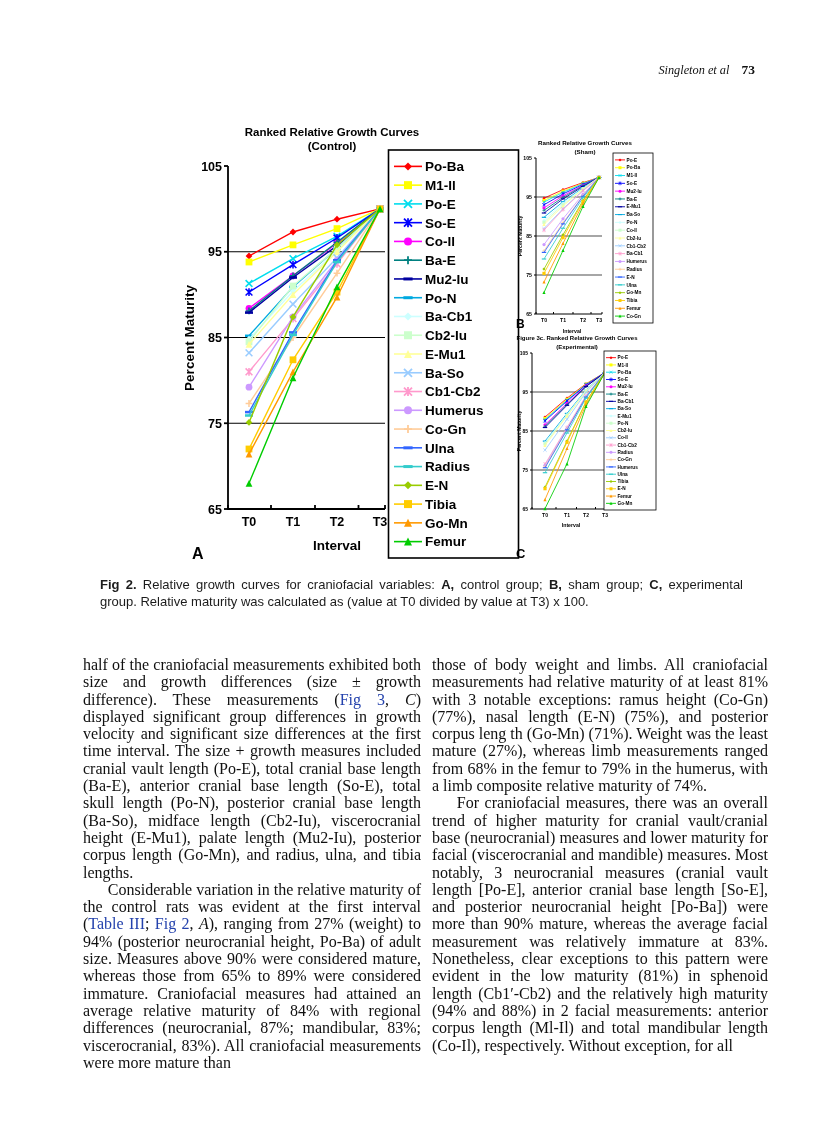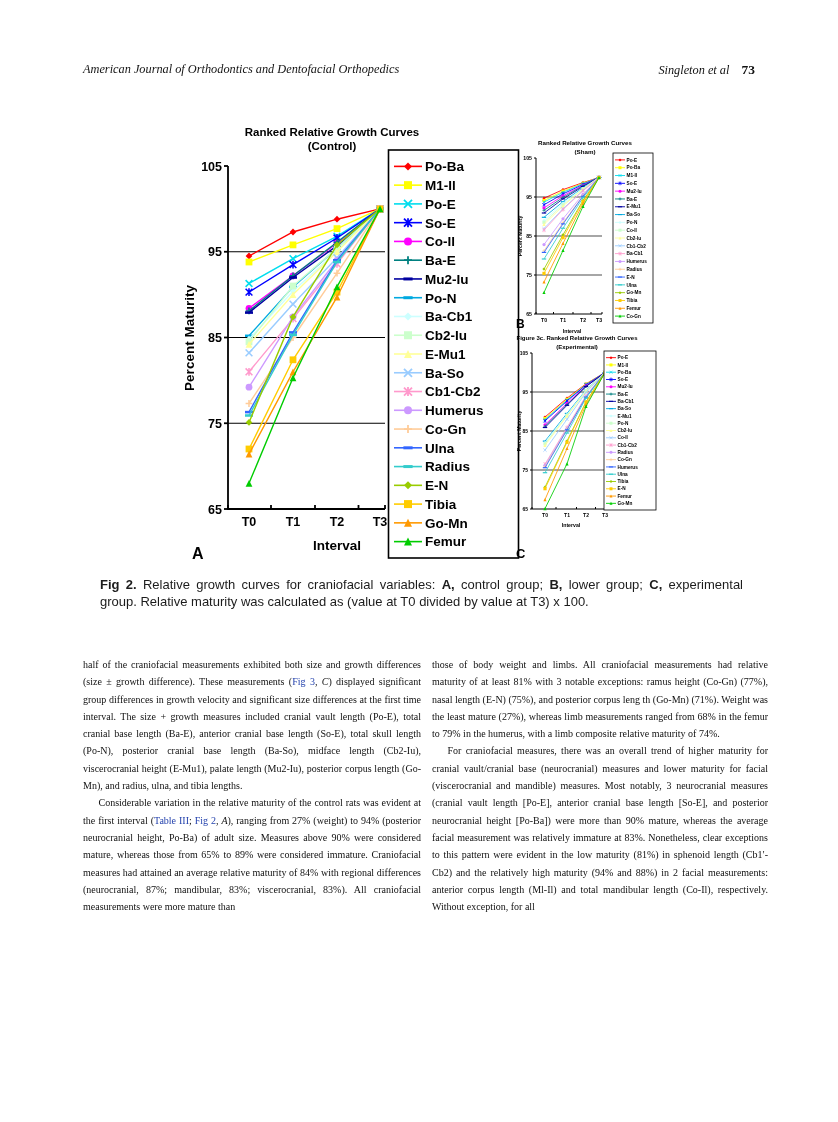--- a/index.html
+++ b/index.html
@@ -10,37 +10,36 @@
   .hdr-left{position:absolute;left:83px;top:62px;font-style:italic;font-size:12.3px;line-height:1.22;color:#131313;}
   .hdr-right{position:absolute;right:83px;top:62px;font-size:12.3px;white-space:nowrap;margin-left:48px;}
   .hdr-right .auth{font-style:italic;}
   .hdr-right .pg{font-style:normal;font-weight:bold;font-size:13.5px;margin-left:9px;}
   
   .caption{position:absolute;left:100px;top:577px;width:643px;
            font-family:"Liberation Sans",sans-serif;font-size:13px;line-height:16.5px;
            text-align:justify;color:#1c1c1c;}
   .caption .bold{font-weight:bold;}
   
-  .col{position:absolute;top:656px;font-size:10px;line-height:17.3px;text-align:justify;color:#101010;}
+  .col{position:absolute;top:656px;font-size:16px;line-height:17.3px;text-align:justify;color:#101010;}
   .colL{left:83px;width:338px;}
   .colR{left:432px;width:336px;}
   .col p{margin:0;}
   .col p.ind{text-indent:1.55em;}
   .link{color:#2442ad;}
   .italic{font-style:italic;}
   .bold{font-weight:bold;margin-top:32px;}
   svg text{fill:#000;}
 </style>
 </head>
 <body>
 
 <div class="page">
 
   <div class="hdr-left">
-    <div>American Journal of Orthodontics and Dentofacial Orthopedics</div>
   </div>
   <div class="hdr-right">
     <span class="auth">Singleton et al</span>
     <span class="pg">73</span>
   </div>
 
   <div id="chart-control" class="abs" style="left:170px;top:122px;width:352px;height:444px;"><svg xmlns="http://www.w3.org/2000/svg" width="352" height="444" viewBox="0 0 352 444" font-family="'Liberation Sans',sans-serif" font-weight="bold">
         <text x="162" y="14" font-size="11.5" text-anchor="middle">Ranked Relative Growth Curves</text>
         <text x="162" y="28" font-size="11.5" text-anchor="middle">(Control)</text>
         <g>
@@ -913,21 +912,21 @@
           </g>
           <g>
             <line x1="91" y1="171.35714285714286" x2="101" y2="171.35714285714286" stroke="#00CC00" stroke-width="0.9"></line>
             <path d="M96 169.85714285714286 L97.5 172.85714285714286 L94.5 172.85714285714286 Z" fill="#00CC00"></path>
             <text x="102.5" y="173.04914285714287" font-size="4.7" fill="#000000">Go-Mn</text>
           </g>
         </g>
         <text x="1" y="226" font-size="13">C</text>
       </svg></div>
 
-  <div class="caption"><span class="bold">Fig 2.</span><span> Relative growth curves for craniofacial variables: </span><span class="bold">A,</span><span> control group; </span><span class="bold">B,</span><span> lower group; </span><span class="bold">C,</span><span> experimental group. Relative maturity was calculated as (value at T0 divided by value at T3) x 100.</span></div>
+  <div class="caption"><span class="bold">Fig 2.</span><span> Relative growth curves for craniofacial variables: </span><span class="bold">A,</span><span> control group; </span><span class="bold">B,</span><span> sham group; </span><span class="bold">C,</span><span> experimental group. Relative maturity was calculated as (value at T0 divided by value at T3) x 100.</span></div>
 
   <div class="col colL">
     <p><span>half of the craniofacial measurements exhibited both size and growth differences (size ± growth difference). These measurements (</span><span class="link">Fig 3</span><span>, </span><span class="italic">C</span><span>) displayed significant group differences in growth velocity and significant size differences at the first time interval. The size + growth measures included cranial vault length (Po-E), total cranial base length (Ba-E), anterior cranial base length (So-E), total skull length (Po-N), posterior cranial base length (Ba-So), midface length (Cb2-Iu), viscerocranial height (E-Mu1), palate length (Mu2-Iu), posterior corpus length (Go-Mn), and radius, ulna, and tibia lengths.</span></p>
     <p class="ind"><span>Considerable variation in the relative maturity of the control rats was evident at the first interval (</span><span class="link">Table III</span><span>; </span><span class="link">Fig 2</span><span>, </span><span class="italic">A</span><span>), ranging from 27% (weight) to 94% (posterior neurocranial height, Po-Ba) of adult size. Measures above 90% were considered mature, whereas those from 65% to 89% were considered immature. Craniofacial measures had attained an average relative maturity of 84% with regional differences (neurocranial, 87%; mandibular, 83%; viscerocranial, 83%). All craniofacial measurements were more mature than</span></p>
   </div>
   <div class="col colR">
     <p><span>those of body weight and limbs. All craniofacial measurements had relative maturity of at least 81% with 3 notable exceptions: ramus height (Co-Gn) (77%), nasal length (E-N) (75%), and posterior corpus leng th (Go-Mn) (71%). Weight was the least mature (27%), whereas limb measurements ranged from 68% in the femur to 79% in the humerus, with a limb composite relative maturity of 74%.</span></p>
     <p class="ind"><span>For craniofacial measures, there was an overall trend of higher maturity for cranial vault/cranial base (neurocranial) measures and lower maturity for facial (viscerocranial and mandible) measures. Most notably, 3 neurocranial measures (cranial vault length [Po-E], anterior cranial base length [So-E], and posterior neurocranial height [Po-Ba]) were more than 90% mature, whereas the average facial measurement was relatively immature at 83%. Nonetheless, clear exceptions to this pattern were evident in the low maturity (81%) in sphenoid length (Cb1′-Cb2) and the relatively high maturity (94% and 88%) in 2 facial measurements: anterior corpus length (Ml-Il) and total mandibular length (Co-Il), respectively. Without exception, for all</span></p>
   </div>
 

